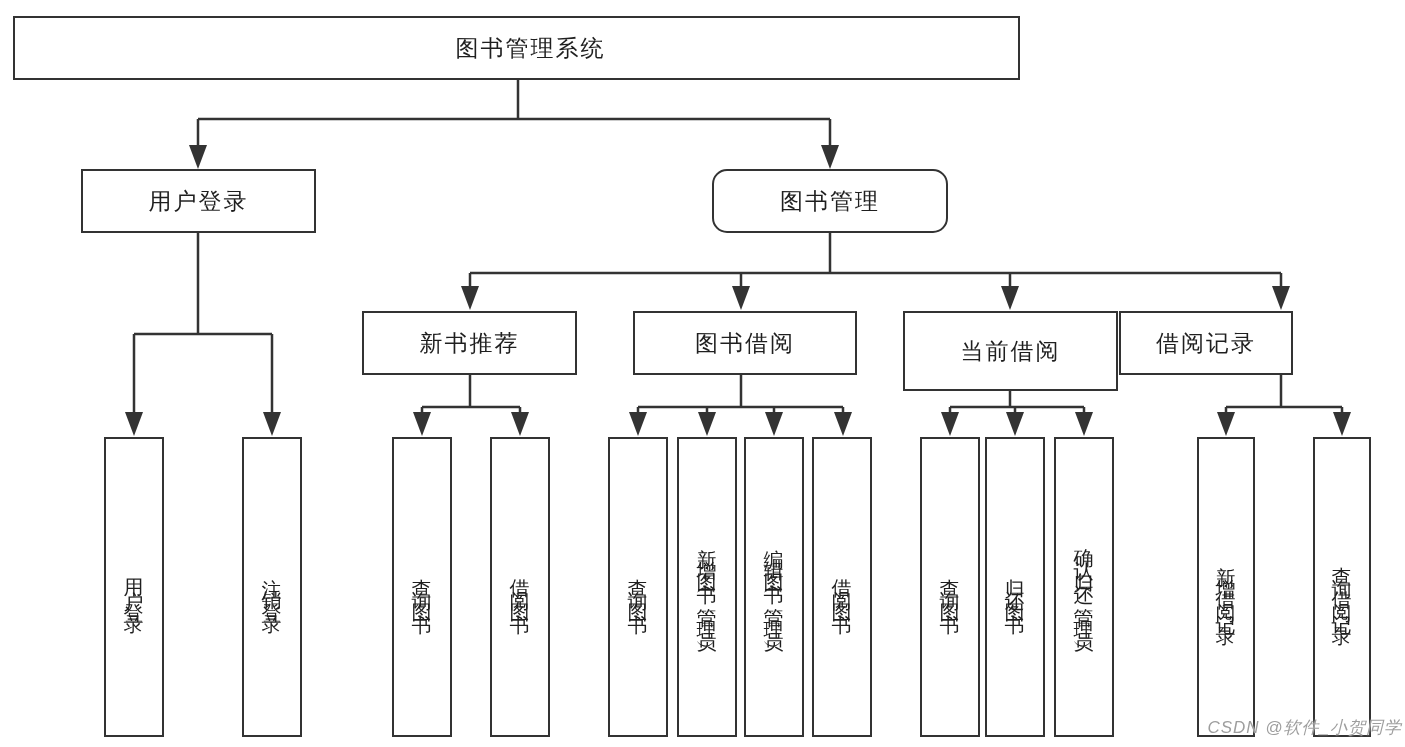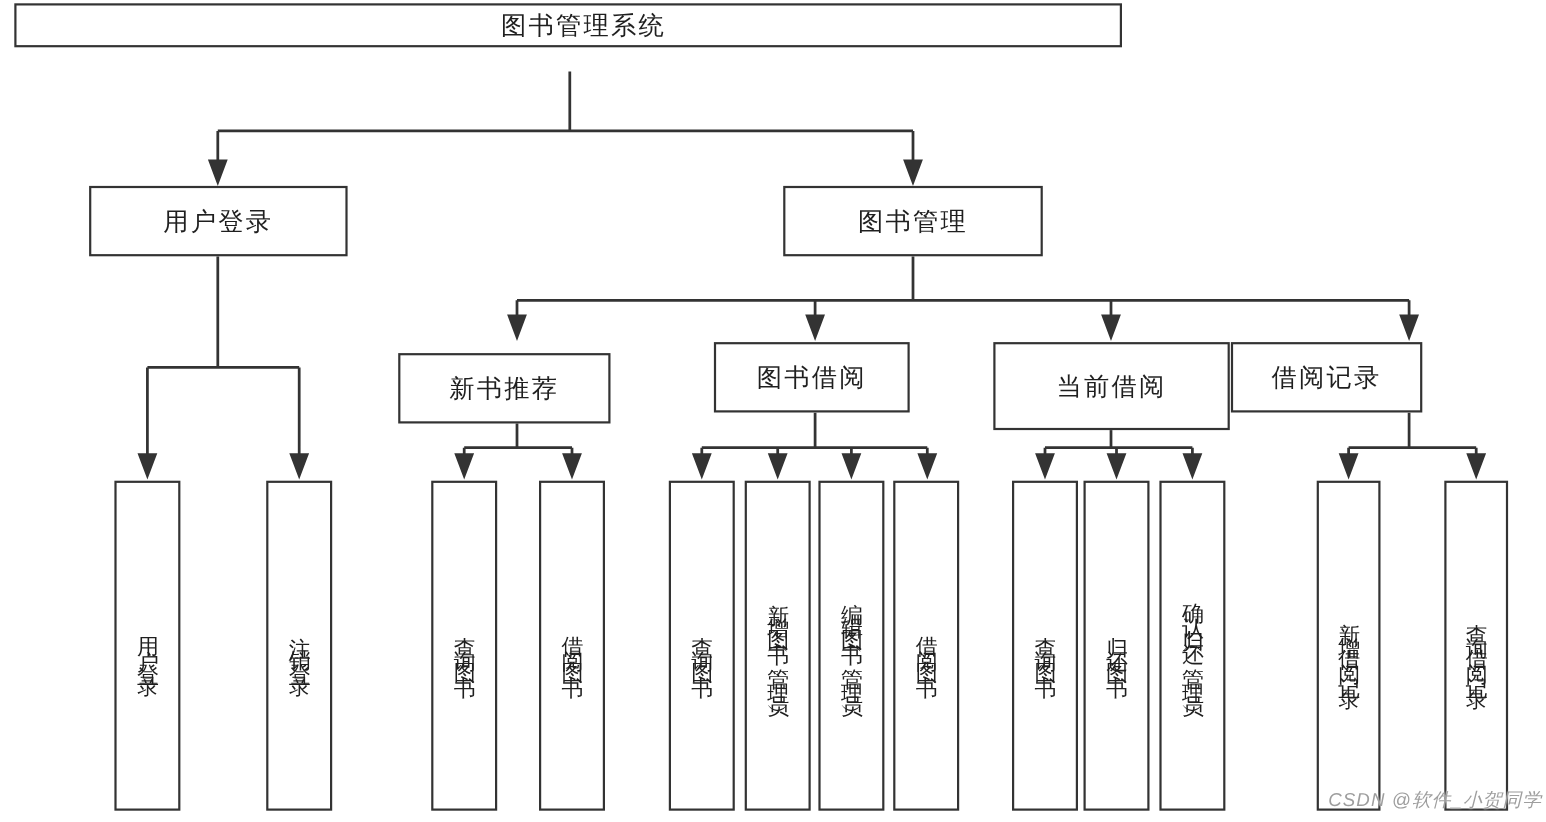--- a/index.html
+++ b/index.html
@@ -96,27 +96,27 @@
       M698 412 L716 412 L707 436 Z
       M765 412 L783 412 L774 436 Z
       M834 412 L852 412 L843 436 Z
       M941 412 L959 412 L950 436 Z
       M1006 412 L1024 412 L1015 436 Z
       M1075 412 L1093 412 L1084 436 Z
       M1217 412 L1235 412 L1226 436 Z
       M1333 412 L1351 412 L1342 436 Z"></path>
   </svg>
 
-  <div class="node h" style="left:13px; top:3px; width:1007px; height:40px;padding-left:28px;">图书管理系统</div>
+  <div class="node h" style="left:13px; top:16px; width:1007px; height:64px;padding-left:28px;">图书管理系统</div>
 
   <div class="node h" style="left:81px; top:169px; width:235px; height:64px;">用户登录</div>
-  <div class="node h" style="left:712px; top:169px; width:236px; height:64px;">图书管理</div>
+  <div class="node h" style="left:712px; top:169px; width:236px; height:64px;border-radius:15px;">图书管理</div>
 
-  <div class="node h" style="left:362px; top:321px; width:193px; height:64px;">新书推荐</div>
-  <div class="node h" style="left:649px; top:311px; width:178px; height:64px;">图书借阅</div>
+  <div class="node h" style="left:362px; top:311px; width:215px; height:64px;">新书推荐</div>
+  <div class="node h" style="left:633px; top:311px; width:224px; height:64px;">图书借阅</div>
   <div class="node h" style="left:903px; top:311px; width:215px; height:80px;">当前借阅</div>
   <div class="node h" style="left:1119px; top:311px; width:174px; height:64px;">借阅记录</div>
 
   <div class="node v" style="left:104px; top:437px; width:60px; height:300px;">用户登录</div>
   <div class="node v" style="left:242px; top:437px; width:60px; height:300px;">注销登录</div>
 
   <div class="node v" style="left:392px; top:437px; width:60px; height:300px;">查询图书</div>
   <div class="node v" style="left:490px; top:437px; width:60px; height:300px;">借阅图书</div>
 
   <div class="node v" style="left:608px; top:437px; width:60px; height:300px;">查询图书</div>

